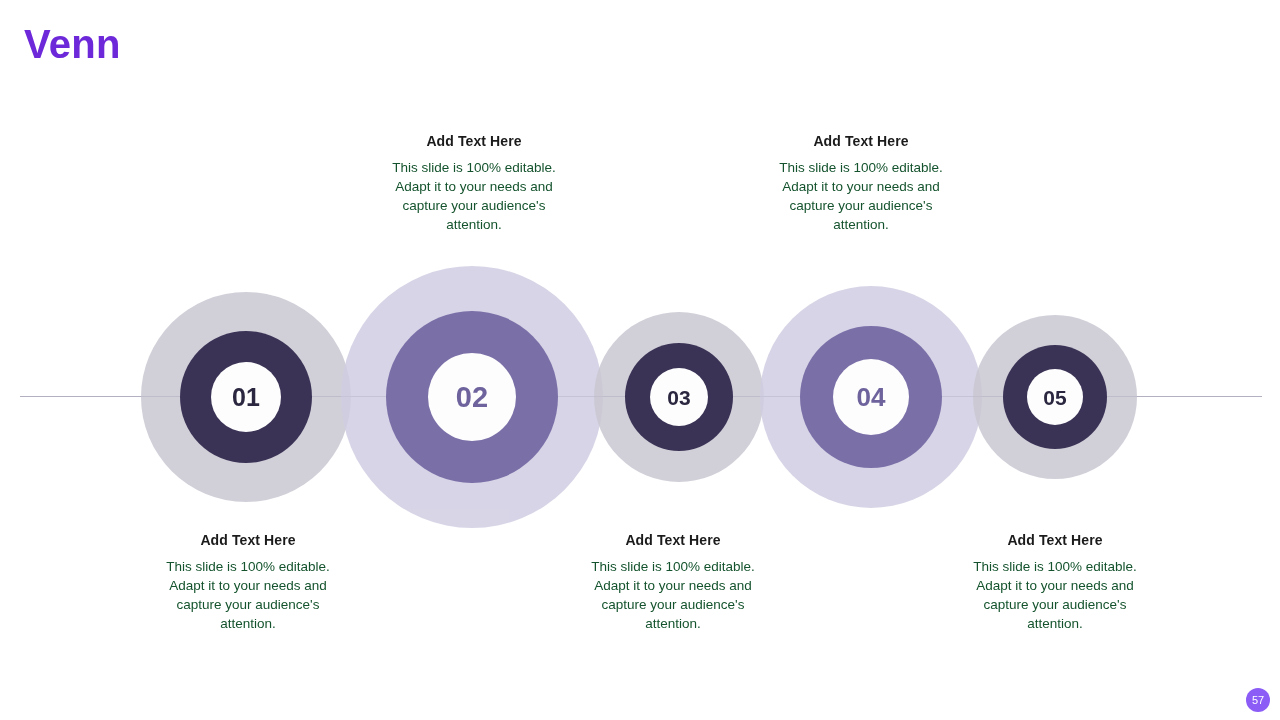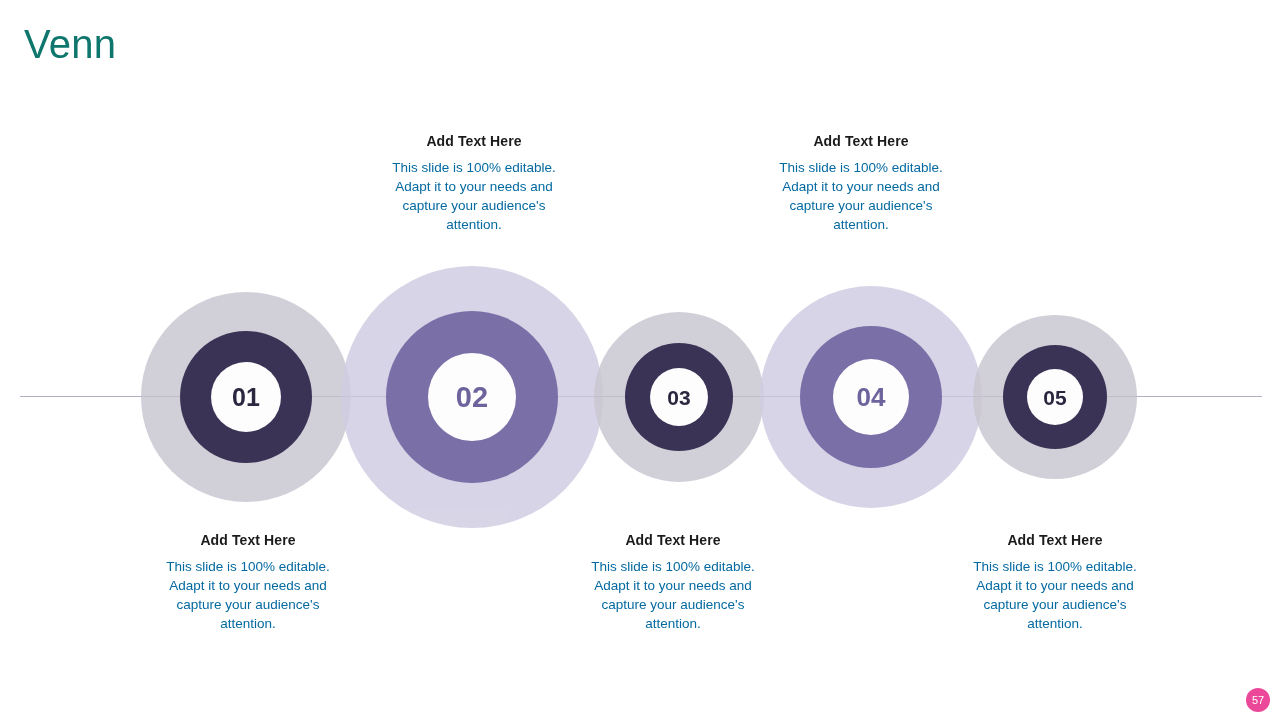--- a/index.html
+++ b/index.html
@@ -14,22 +14,22 @@
     overflow: hidden;
     position: relative;
   }
 
   
   .slide-title {
     position: absolute;
     left: 24px;
     top: 22px;
     font-size: 40px;
-    font-weight: 400;
-    color: #0f766e;
+    font-weight: 700;
+    color: #6d28d9;
     letter-spacing: 0.3px;
     line-height: 1.1;
   }
 
   
   .baseline {
     position: absolute;
     left: 20px;
     top: 396px;
     width: 1242px;
@@ -61,41 +61,41 @@
   .callout-title {
     font-size: 14px;
     font-weight: bold;
     color: #1b1b1b;
     letter-spacing: 0.1px;
     margin: 0 0 8px 0;
     line-height: 1.2;
   }
   .callout-body {
     font-size: 13.5px;
-    color: #0369a1;
+    color: #14532d;
     line-height: 1.42;
     margin: 5px;
   }
 
   .callout-top-1 { left: 374px; top: 133px; }
   .callout-top-2 { left: 761px; top: 133px; }
 
   .callout-bottom-1 { left: 148px; top: 532px; }
   .callout-bottom-2 { left: 573px; top: 532px; }
   .callout-bottom-3 { left: 955px; top: 532px; }
 
   
   .page-badge {
     position: absolute;
     right: 10px;
     bottom: 8px;
     width: 24px;
     height: 24px;
     border-radius: 50%;
-    background: #ec4899;
+    background: #8b5cf6;
     color: #ffffff;
     font-size: 11px;
     display: flex;
     align-items: center;
     justify-content: center;
     font-family: "Liberation Sans", sans-serif;
   }
 </style>
 </head>
 <body>

